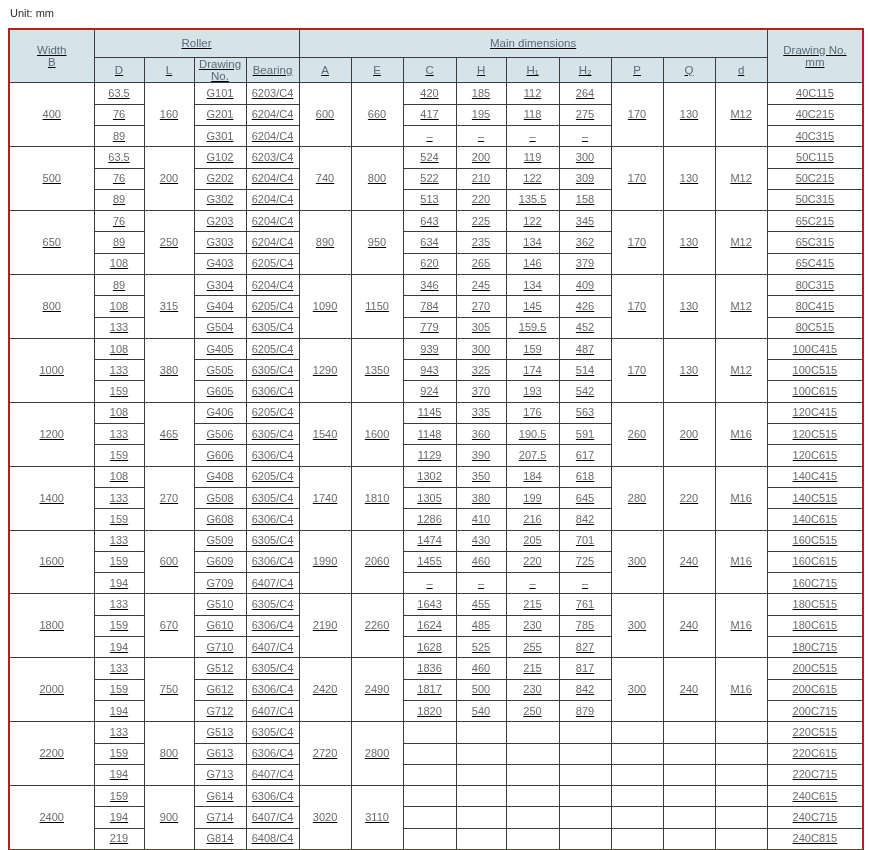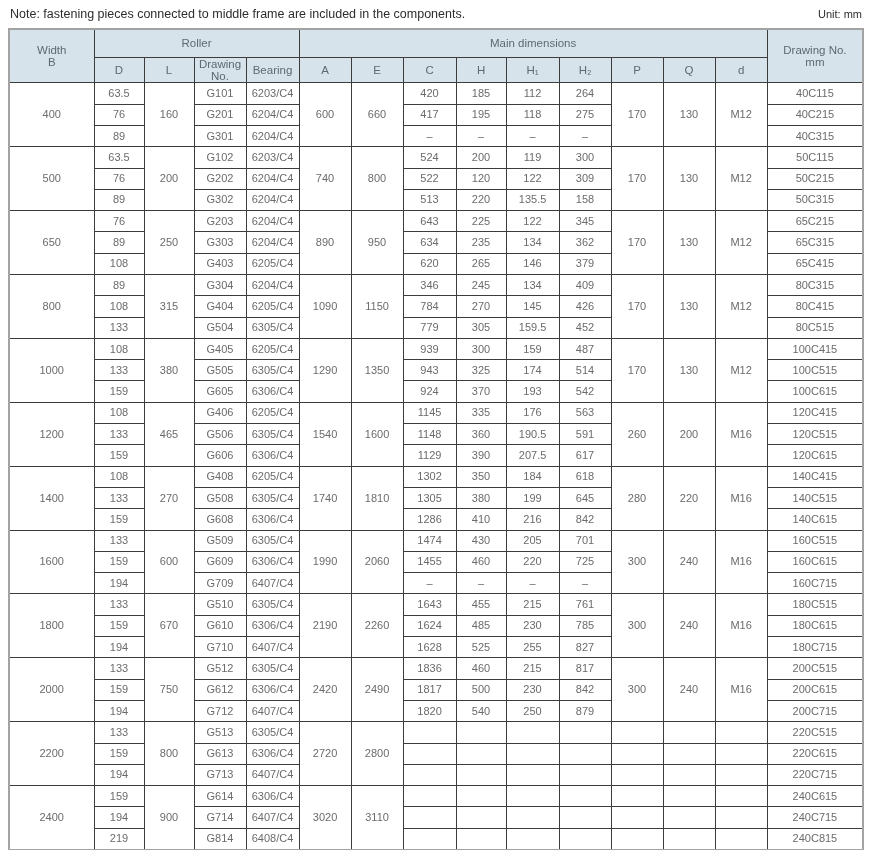--- a/index.html
+++ b/index.html
@@ -10,42 +10,42 @@
   }
   .topbar {
     position: absolute; top: 7px; left: 10px; width: 852px;
     display: flex; justify-content: space-between; align-items: baseline;
   }
   .note { font-size: 12.5px; color: #2d2d2d; }
   .unit { font-size: 11px; color: #2d2d2d; }
   table.spec {
     position: absolute; top: 28px; left: 8px;
     width: 854px; border-collapse: collapse; table-layout: fixed;
-    border: 2px solid #a3a3a3;
+    border: 2px solid #b91c1c;
+    text-decoration: underline;
   }
   th, td {
     border: 1px solid #3c3c3c;
     text-align: center; vertical-align: middle;
     overflow: hidden; white-space: nowrap;
   }
   th {
     background: #d6e3ea; color: #5c6a73;
     font-weight: normal; font-size: 11.5px; line-height: 1.08;
     white-space: normal;
   }
   thead tr.r1 th { height: 28px; }
   thead tr.r2 th { height: 24px; }
   th .stack { display: block; }
   td { color: #6b6b6b; font-size: 11px; height: 21.3px; line-height: 1; }
 </style>
 </head>
 <body>
 
 <div class="topbar">
-  <span class="note">Note: fastening pieces connected to middle frame are included in the components.</span>
   <span class="unit">Unit: mm</span>
 </div>
 
 <table class="spec">
   <colgroup>
     <col style="width:85px">
       <col style="width:50px">
       <col style="width:50px">
     <col style="width:52px">
       <col style="width:53px">
@@ -142,21 +142,21 @@
         <td rowspan="3">170</td>
         <td rowspan="3">130</td>
         <td rowspan="3">M12</td>
         <td>50C115</td>
       </tr>
       <tr>
         <td>76</td>
         <td>G202</td>
         <td>6204/C4</td>
         <td>522</td>
-        <td>120</td>
+        <td>210</td>
         <td>122</td>
         <td>309</td>
         <td>50C215</td>
       </tr>
       <tr>
         <td>89</td>
         <td>G302</td>
         <td>6204/C4</td>
         <td>513</td>
         <td>220</td>

